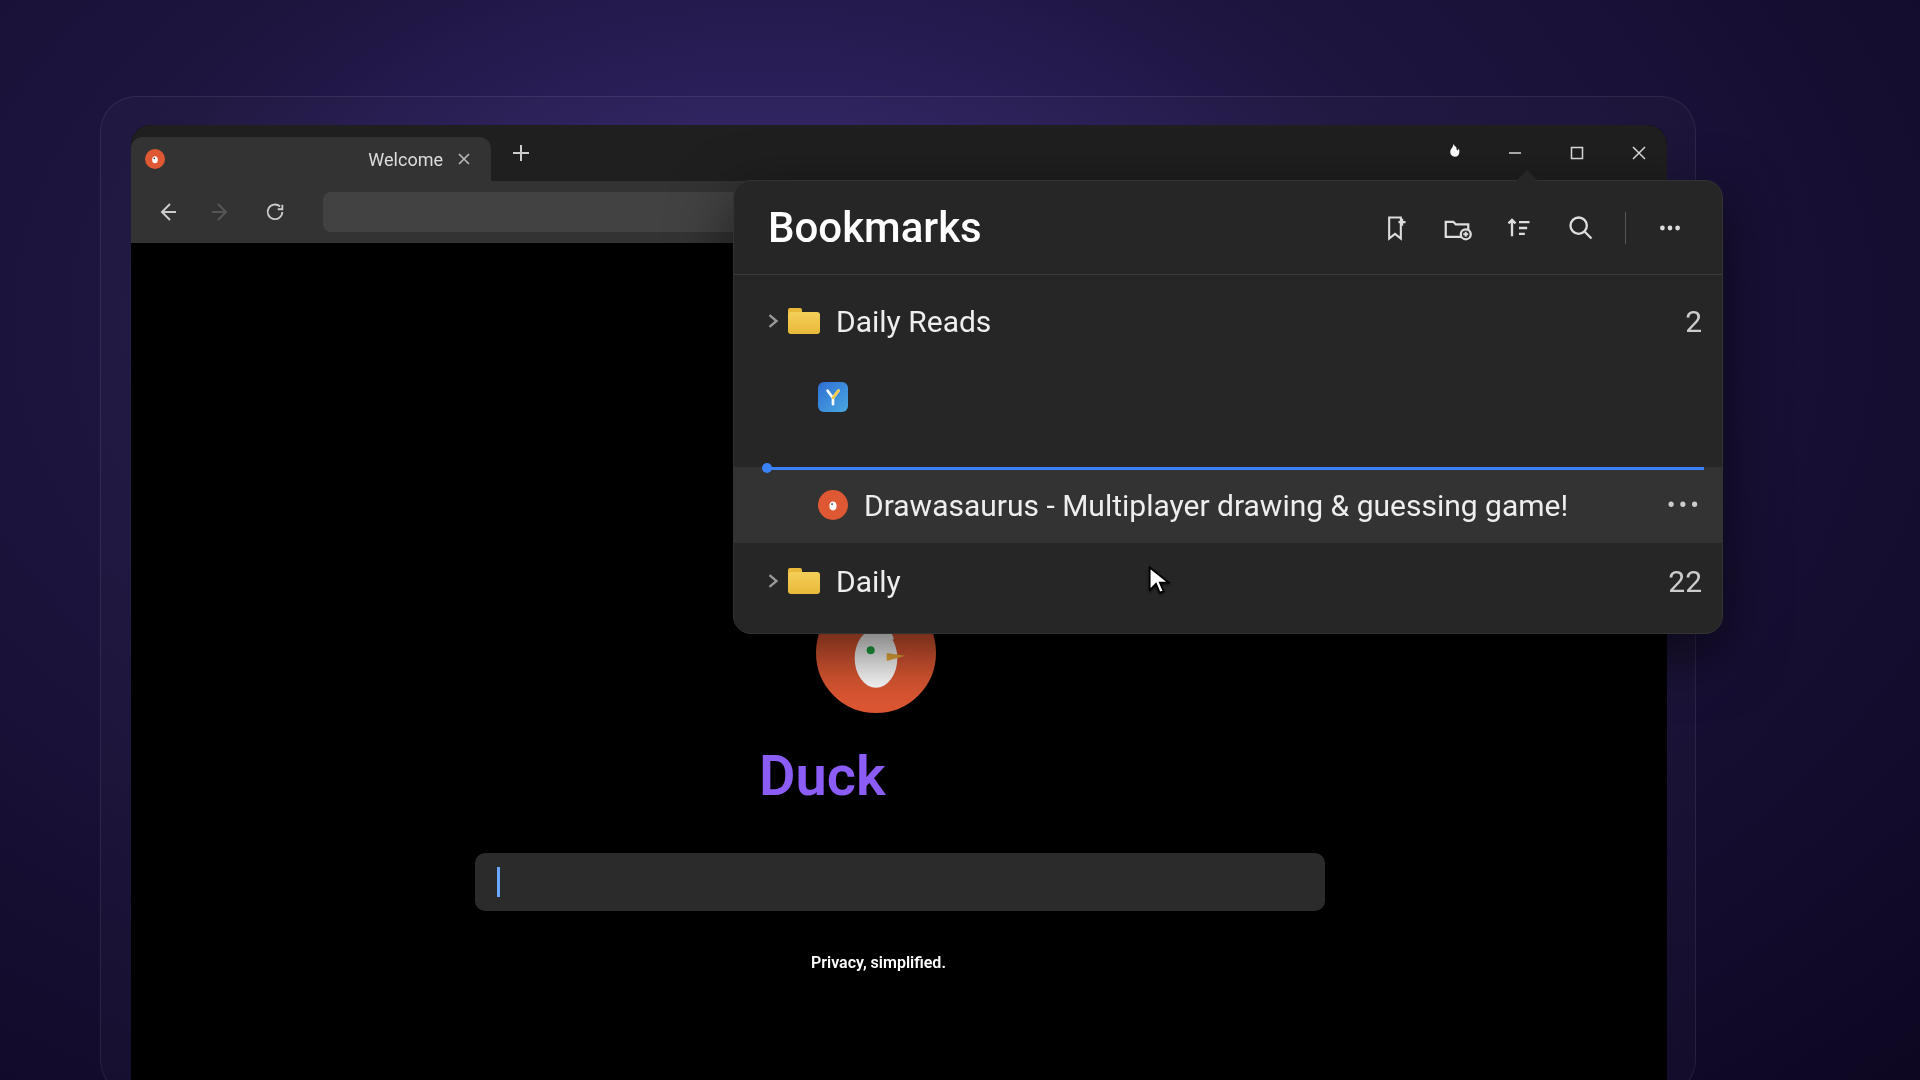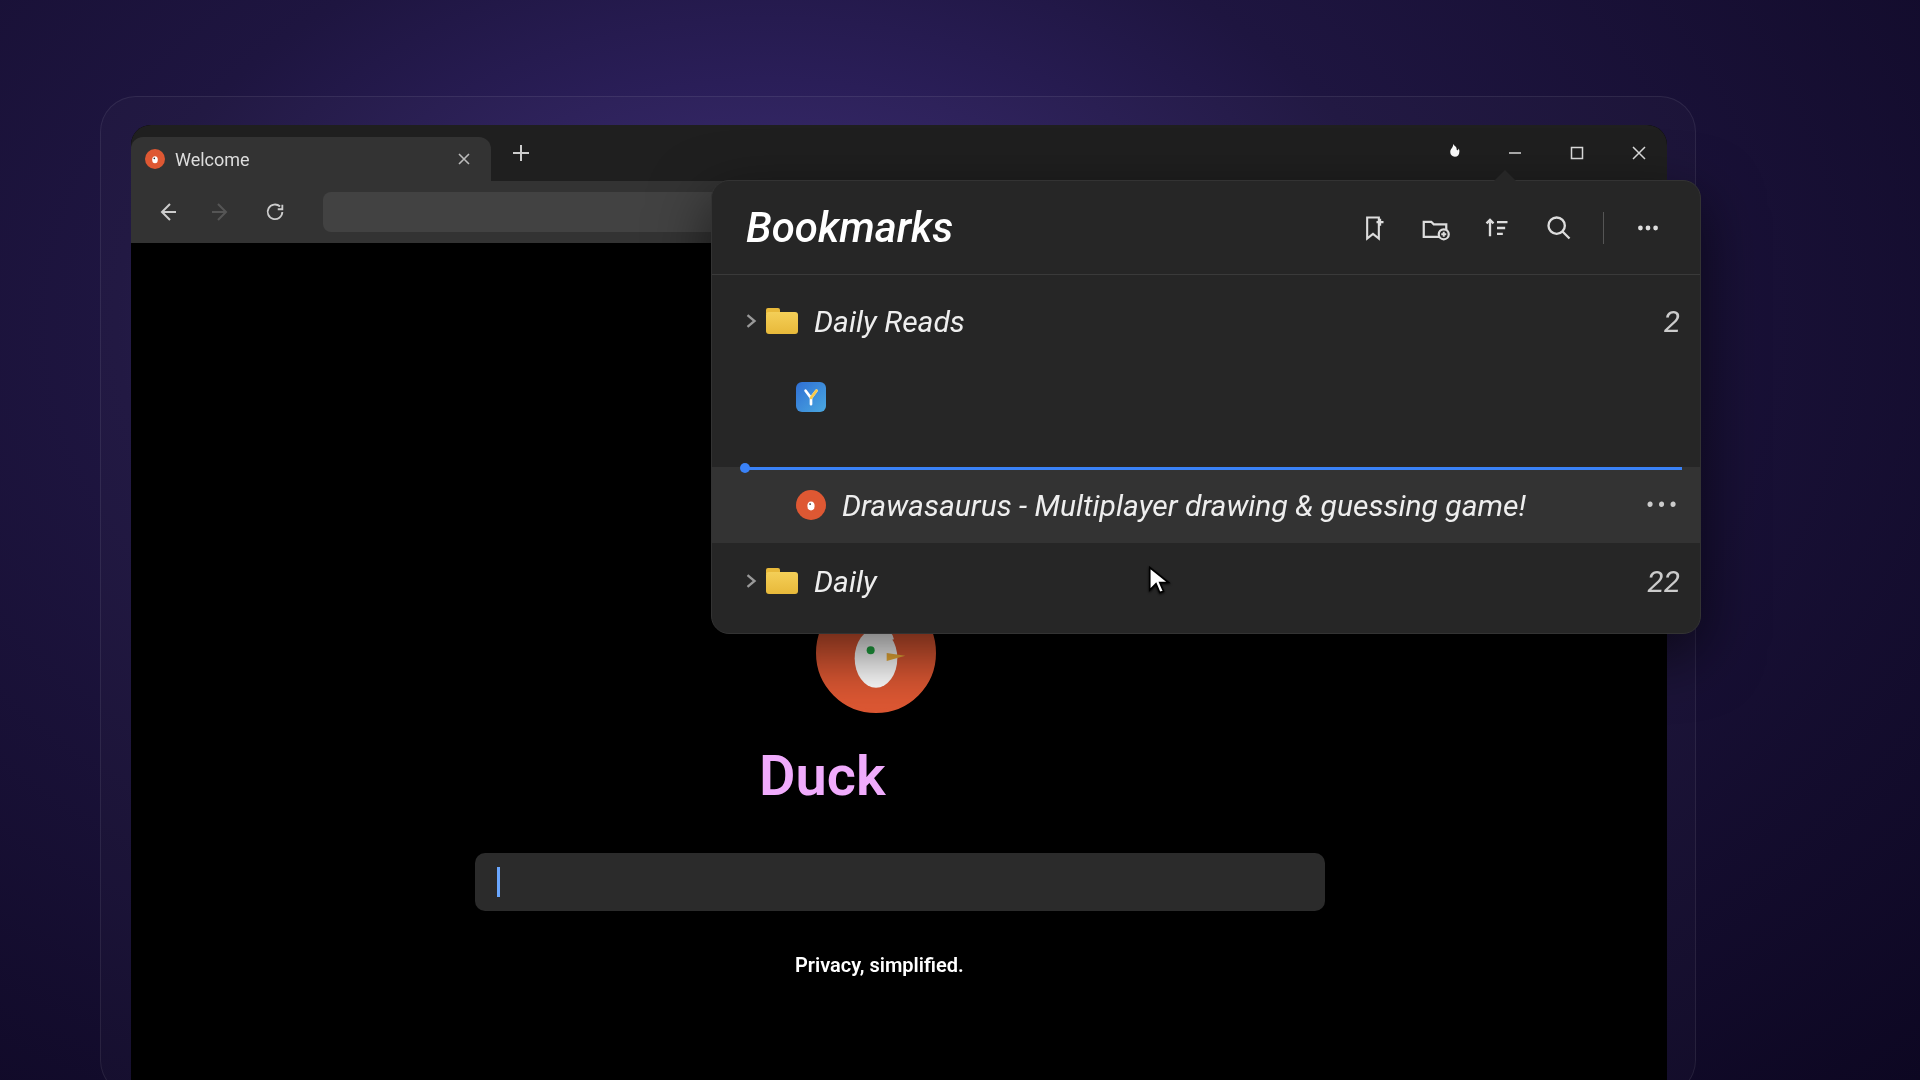--- a/index.html
+++ b/index.html
@@ -44,20 +44,21 @@
     align-items: center;
     height: 44px;
     margin-top: 12px;
     background: #333;
     border-radius: 12px 12px 0 0;
     padding: 0 16px 0 14px;
     width: 360px;
     gap: 10px;
     color: #ddd;
     font-size: 18px;
+    text-align: right;
   }
   .tab-favicon {
     width: 20px; height: 20px; border-radius: 50%;
     background: #de5833;
     display:flex; align-items:center; justify-content:center;
   }
   .tab-title { flex: 1; white-space: nowrap; overflow: hidden; text-overflow: ellipsis; }
   .tab-close {
     width: 22px; height: 22px; display:flex; align-items:center; justify-content:center;
     color: #aaa; font-size: 16px; cursor:pointer;
@@ -112,21 +113,21 @@
     width: 120px; height: 120px;
     border-radius: 50%;
     background: #de5833;
     border: 4px solid #de5833;
     display:flex; align-items:center; justify-content:center;
   }
   .ddg-name {
     position:absolute;
     left: 628px;
     top: 500px;
-    color: #f0abfc;
+    color: #8b5cf6;
     font-size: 56px;
     font-weight: 600;
     white-space: nowrap;
     overflow: hidden;
     width: 140px;
   }
   .search-box {
     position:absolute;
     left: 344px;
     top: 610px;
@@ -135,33 +136,32 @@
     background: #2b2b2b;
     border-radius: 10px;
     display:flex; align-items:center;
     padding: 0 22px;
   }
   .caret {
     width: 3px; height: 30px; background: #6aa7ff;
   }
   .tagline {
     position:absolute;
-    left: 664px;
+    left: 680px;
     top: 710px;
     color: #fff;
-    font-size: 20px;
+    font-size: 16px;
     font-weight: 600;
   }
 
   
   .popover-wrap {
     position: absolute;
-    left: 711px;
+    left: 733px;
     top: 180px;
-    font-style: italic;
   }
   .popover-arrow {
     position:absolute;
     top: -10px;
     right: 184px;
     width: 0; height: 0;
     border-left: 12px solid transparent;
     border-right: 12px solid transparent;
     border-bottom: 12px solid #262626;
   }

